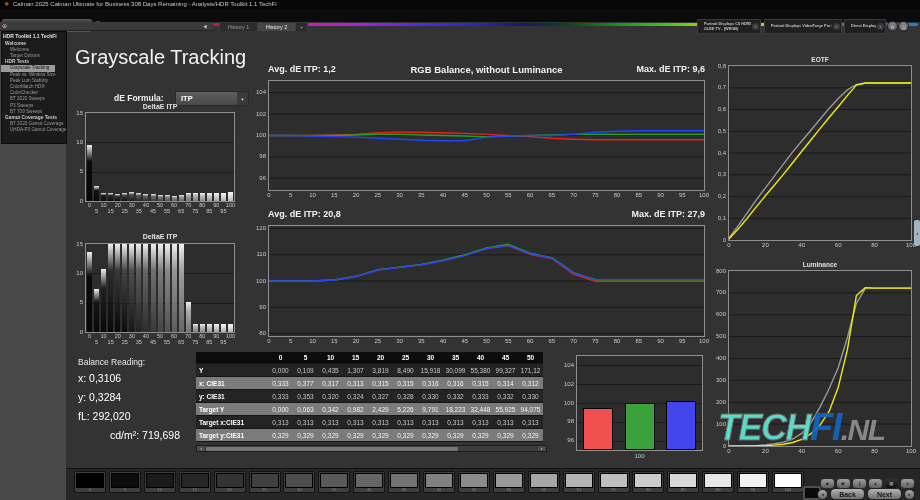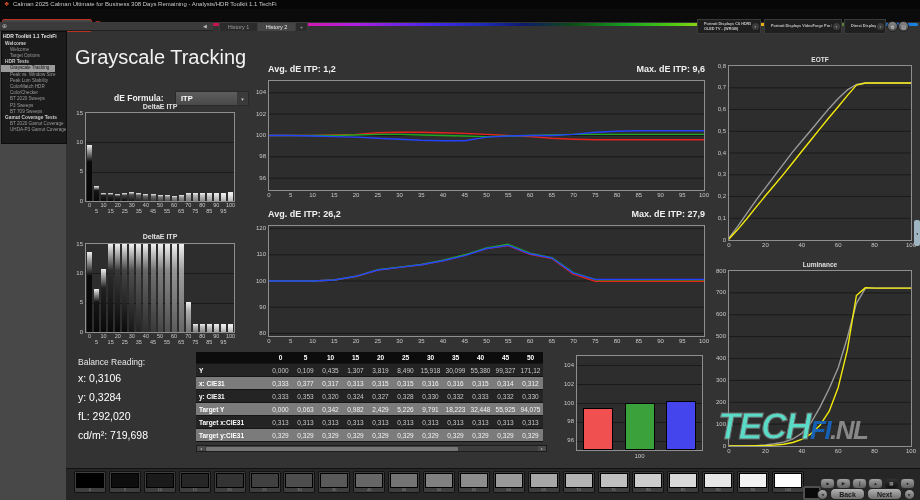--- a/index.html
+++ b/index.html
@@ -66,22 +66,22 @@
   .tlabel{width:72px;padding-left:3px;font-weight:bold;color:#fff;font-size:6.5px;flex:none;box-sizing:border-box;}
   .tcell{width:25px;text-align:center;font-size:6.5px;flex:none;}
   .darkrow{background:#242424;} .darkrow .tcell{color:#c8c8c8;}
   .grayrow{background:#7b7b7b;} .grayrow .tcell{color:#f2f2f2;}
   #tscroll{left:196px;top:445px;width:351px;height:7px;background:#3d3d3d;border:1px solid #1c1c1c;box-sizing:border-box;}
   #tthumb{position:absolute;left:9px;top:1px;width:252px;height:4px;background:#757575;border-radius:1px;}
   .scrarr{position:absolute;top:0;width:8px;height:5px;color:#aaa;font-size:4px;text-align:center;line-height:5px;background:#4c4c4c;}
   
   #watermark{left:718px;top:406px;font-style:italic;font-weight:bold;letter-spacing:-1.5px;white-space:nowrap;z-index:40;opacity:.92;}
   #wmtech{font-size:36px;color:#5eead4;-webkit-text-stroke:1px #6e6e6e;}
-  #wmfi{font-size:26px;color:#1565c0;}
-  #wmnl{font-size:26px;color:#8f8f8f;margin-top:8px;}
+  #wmfi{font-size:38px;color:#1565c0;}
+  #wmnl{font-size:30px;color:#8f8f8f;margin-top:8px;}
   
   #toolbar{left:66px;top:468px;width:854px;height:32px;background:#262626;border-top:1px solid #111;box-sizing:border-box;}
   .patch{position:absolute;top:2px;width:30px;height:20px;background:#3e3e3e;border:1px solid #121212;border-radius:2px;}
   .patch .sw{position:absolute;left:1px;right:1px;top:1px;height:13px;border:1px solid #000;}
   .patch .pl{position:absolute;left:0;right:0;top:15px;text-align:center;font-size:4px;color:#8a8a8a;}
   #mediarow{left:754px;top:9px;display:flex;gap:1px;}
   .mbtn{width:13px;height:9px;border-radius:4px;background:linear-gradient(#a0a0a0,#606060);border:1px solid #2a2a2a;
     font-size:4.5px;color:#222;display:flex;align-items:center;justify-content:center;}
   .mbtn.active{background:linear-gradient(#333,#111);color:#aaa;}
   #navrow{left:751px;top:19px;display:flex;gap:2px;align-items:center;}
@@ -287,33 +287,34 @@
       <span class="tick" style="left: 94.1905px; top: 89.5px; width: 16px; text-align: center; font-size: 5.5px;">70</span>
       <span class="tick" style="left: 101.238px; top: 96px; width: 16px; text-align: center; font-size: 5.5px;">75</span>
       <span class="tick" style="left: 108.286px; top: 89.5px; width: 16px; text-align: center; font-size: 5.5px;">80</span>
       <span class="tick" style="left: 115.333px; top: 96px; width: 16px; text-align: center; font-size: 5.5px;">85</span>
       <span class="tick" style="left: 122.381px; top: 89.5px; width: 16px; text-align: center; font-size: 5.5px;">90</span>
       <span class="tick" style="left: 129.429px; top: 96px; width: 16px; text-align: center; font-size: 5.5px;">95</span>
       <span class="tick" style="left: 136.476px; top: 89.5px; width: 16px; text-align: center; font-size: 5.5px;">100</span>
     </div>
 
   <div class="abs hdr" style="left:268px;top:64px;">Avg. dE ITP: 1,2</div>
+  <div class="abs hdr" style="left:340px;top:64px;width:293px;text-align:center;font-size:9.5px;">RGB Balance, without Luminance</div>
   <div class="abs hdr" style="left:560px;top:64px;width:145px;text-align:right;">Max. dE ITP: 9,6</div>
   <div class="abs plot" style="left:268px;top:80px;width:437px;height:111px;"><svg width="435" height="109" viewBox="0 0 435 109">
         <line x1="0" x2="435" y1="97.2" y2="97.2" stroke="#1a1a1a" stroke-width="1"></line>
         <line x1="0" x2="435" y1="75.9" y2="75.9" stroke="#1a1a1a" stroke-width="1"></line>
         <line x1="0" x2="435" y1="54.5" y2="54.5" stroke="#1a1a1a" stroke-width="1"></line>
         <line x1="0" x2="435" y1="33.1" y2="33.1" stroke="#1a1a1a" stroke-width="1"></line>
         <line x1="0" x2="435" y1="11.8" y2="11.8" stroke="#1a1a1a" stroke-width="1"></line>
         <polyline fill="none" stroke="#e8221f" stroke-width="1.4" stroke-linejoin="round" stroke-linecap="round" points="0.0,54.5 21.8,54.5 43.5,54.5 65.3,54.0 87.0,53.4 108.8,51.8 130.5,51.3 152.3,51.3 174.0,51.8 195.8,52.4 217.5,53.4 239.3,54.5 261.0,55.6 282.8,57.2 304.5,58.2 326.3,58.8 348.0,58.8 369.8,58.8 391.5,58.8 413.3,58.8 435.0,58.8"></polyline>
         <polyline fill="none" stroke="#1fa81f" stroke-width="1.4" stroke-linejoin="round" stroke-linecap="round" points="0.0,54.5 21.8,54.5 43.5,54.5 65.3,54.5 87.0,54.0 108.8,53.4 130.5,53.4 152.3,54.0 174.0,54.5 195.8,55.0 217.5,55.6 239.3,55.0 261.0,54.5 282.8,54.0 304.5,53.4 326.3,53.4 348.0,53.4 369.8,53.4 391.5,53.4 413.3,53.4 435.0,53.4"></polyline>
         <polyline fill="none" stroke="#2442ff" stroke-width="1.4" stroke-linejoin="round" stroke-linecap="round" points="0.0,54.5 21.8,54.5 43.5,55.0 65.3,55.6 87.0,56.1 108.8,57.2 130.5,58.2 152.3,59.3 174.0,59.8 195.8,59.8 217.5,56.1 239.3,55.0 261.0,54.5 282.8,54.5 304.5,53.4 326.3,51.3 348.0,50.2 369.8,49.7 391.5,49.7 413.3,49.7 435.0,49.7"></polyline>
       </svg><span class="tick" style="left: -22px; top: 93.7451px; width: 19px; text-align: right;">96</span><span class="tick" style="left: -22px; top: 72.3725px; width: 19px; text-align: right;">98</span><span class="tick" style="left: -22px; top: 51px; width: 19px; text-align: right;">100</span><span class="tick" style="left: -22px; top: 29.6275px; width: 19px; text-align: right;">102</span><span class="tick" style="left: -22px; top: 8.2549px; width: 19px; text-align: right;">104</span><span class="tick" style="left: -9px; top: 111px; width: 18px; text-align: center;">0</span><span class="tick" style="left: 12.75px; top: 111px; width: 18px; text-align: center;">5</span><span class="tick" style="left: 34.5px; top: 111px; width: 18px; text-align: center;">10</span><span class="tick" style="left: 56.25px; top: 111px; width: 18px; text-align: center;">15</span><span class="tick" style="left: 78px; top: 111px; width: 18px; text-align: center;">20</span><span class="tick" style="left: 99.75px; top: 111px; width: 18px; text-align: center;">25</span><span class="tick" style="left: 121.5px; top: 111px; width: 18px; text-align: center;">30</span><span class="tick" style="left: 143.25px; top: 111px; width: 18px; text-align: center;">35</span><span class="tick" style="left: 165px; top: 111px; width: 18px; text-align: center;">40</span><span class="tick" style="left: 186.75px; top: 111px; width: 18px; text-align: center;">45</span><span class="tick" style="left: 208.5px; top: 111px; width: 18px; text-align: center;">50</span><span class="tick" style="left: 230.25px; top: 111px; width: 18px; text-align: center;">55</span><span class="tick" style="left: 252px; top: 111px; width: 18px; text-align: center;">60</span><span class="tick" style="left: 273.75px; top: 111px; width: 18px; text-align: center;">65</span><span class="tick" style="left: 295.5px; top: 111px; width: 18px; text-align: center;">70</span><span class="tick" style="left: 317.25px; top: 111px; width: 18px; text-align: center;">75</span><span class="tick" style="left: 339px; top: 111px; width: 18px; text-align: center;">80</span><span class="tick" style="left: 360.75px; top: 111px; width: 18px; text-align: center;">85</span><span class="tick" style="left: 382.5px; top: 111px; width: 18px; text-align: center;">90</span><span class="tick" style="left: 404.25px; top: 111px; width: 18px; text-align: center;">95</span><span class="tick" style="left: 426px; top: 111px; width: 18px; text-align: center;">100</span></div>
 
-  <div class="abs hdr" style="left:268px;top:209px;">Avg. dE ITP: 26,2</div>
+  <div class="abs hdr" style="left:268px;top:209px;">Avg. dE ITP: 20,8</div>
   <div class="abs hdr" style="left:560px;top:209px;width:145px;text-align:right;">Max. dE ITP: 27,9</div>
   <div class="abs plot" style="left:268px;top:225px;width:437px;height:112px;"><svg width="435" height="110" viewBox="0 0 435 110">
         <line x1="0" x2="435" y1="107.4" y2="107.4" stroke="#1a1a1a" stroke-width="1"></line>
         <line x1="0" x2="435" y1="81.2" y2="81.2" stroke="#1a1a1a" stroke-width="1"></line>
         <line x1="0" x2="435" y1="55.0" y2="55.0" stroke="#1a1a1a" stroke-width="1"></line>
         <line x1="0" x2="435" y1="28.8" y2="28.8" stroke="#1a1a1a" stroke-width="1"></line>
         <line x1="0" x2="435" y1="2.6" y2="2.6" stroke="#1a1a1a" stroke-width="1"></line>
         <polyline fill="none" stroke="#e8221f" stroke-width="1.4" stroke-linejoin="round" stroke-linecap="round" points="0.0,55.0 21.8,55.0 43.5,55.0 65.3,54.0 87.0,50.5 108.8,44.0 130.5,41.4 152.3,38.8 174.0,34.8 195.8,29.3 217.5,22.5 239.3,19.6 261.0,28.3 282.8,32.5 304.5,48.2 326.3,55.3 348.0,55.3 369.8,55.3 391.5,55.3 413.3,55.3 435.0,55.3"></polyline>
         <polyline fill="none" stroke="#1fa81f" stroke-width="1.4" stroke-linejoin="round" stroke-linecap="round" points="0.0,55.0 21.8,55.0 43.5,55.0 65.3,54.0 87.0,50.3 108.8,43.7 130.5,41.1 152.3,38.5 174.0,34.3 195.8,28.8 217.5,22.0 239.3,18.3 261.0,27.2 282.8,31.7 304.5,46.6 326.3,53.7 348.0,53.7 369.8,53.7 391.5,53.7 413.3,53.7 435.0,53.7"></polyline>
         <polyline fill="none" stroke="#2442ff" stroke-width="1.4" stroke-linejoin="round" stroke-linecap="round" points="0.0,55.0 21.8,55.0 43.5,55.0 65.3,54.0 87.0,50.3 108.8,44.0 130.5,41.4 152.3,38.8 174.0,34.8 195.8,29.6 217.5,22.5 239.3,19.4 261.0,27.8 282.8,32.0 304.5,47.1 326.3,53.4 348.0,53.4 369.8,53.4 391.5,53.4 413.3,53.4 435.0,53.4"></polyline>
@@ -341,21 +342,21 @@
         <line x1="0" x2="182" y1="43.8" y2="43.8" stroke="#1a1a1a" stroke-width="1"></line>
         <line x1="0" x2="182" y1="21.9" y2="21.9" stroke="#1a1a1a" stroke-width="1"></line>
         <polyline fill="none" stroke="#9a9a9a" stroke-width="1.4" stroke-linejoin="round" stroke-linecap="round" points="0.0,175.0 9.1,175.0 18.2,174.8 27.3,174.6 36.4,173.9 45.5,172.8 54.6,171.1 63.7,168.0 72.8,162.3 81.9,152.0 91.0,136.1 100.1,117.7 109.2,96.7 118.3,66.7 127.4,32.4 136.5,17.1 145.6,17.1 154.7,17.1 163.8,17.1 172.9,17.1 182.0,17.1"></polyline>
         <polyline fill="none" stroke="#f2ea0c" stroke-width="1.4" stroke-linejoin="round" stroke-linecap="round" points="0.0,175.0 9.1,175.0 18.2,175.0 27.3,174.8 36.4,174.6 45.5,174.1 54.6,173.3 63.7,171.5 72.8,168.4 81.9,162.8 91.0,154.2 100.1,140.4 109.2,116.4 118.3,79.2 127.4,24.5 136.5,16.6 145.6,17.1 154.7,17.1 163.8,17.1 172.9,17.1 182.0,17.1"></polyline>
       </svg><span class="tick" style="left: -22px; top: 171.5px; width: 19px; text-align: right;">0</span><span class="tick" style="left: -22px; top: 149.625px; width: 19px; text-align: right;">100</span><span class="tick" style="left: -22px; top: 127.75px; width: 19px; text-align: right;">200</span><span class="tick" style="left: -22px; top: 105.875px; width: 19px; text-align: right;">300</span><span class="tick" style="left: -22px; top: 84px; width: 19px; text-align: right;">400</span><span class="tick" style="left: -22px; top: 62.125px; width: 19px; text-align: right;">500</span><span class="tick" style="left: -22px; top: 40.25px; width: 19px; text-align: right;">600</span><span class="tick" style="left: -22px; top: 18.375px; width: 19px; text-align: right;">700</span><span class="tick" style="left: -22px; top: -3.5px; width: 19px; text-align: right;">800</span><span class="tick" style="left: -9px; top: 177px; width: 18px; text-align: center;">0</span><span class="tick" style="left: 27.4px; top: 177px; width: 18px; text-align: center;">20</span><span class="tick" style="left: 63.8px; top: 177px; width: 18px; text-align: center;">40</span><span class="tick" style="left: 100.2px; top: 177px; width: 18px; text-align: center;">60</span><span class="tick" style="left: 136.6px; top: 177px; width: 18px; text-align: center;">80</span><span class="tick" style="left: 173px; top: 177px; width: 18px; text-align: center;">100</span></div>
 
   <div class="abs" id="crtitle">Balance Reading:</div>
   <div class="abs crline" style="top:372px;">x: 0,3106</div>
   <div class="abs crline" style="top:391px;">y: 0,3284</div>
   <div class="abs crline" style="top:410px;">fL: 292,020</div>
-  <div class="abs crline" style="top:429px;">cd/m²: 719,698</div>
+  <div class="abs crline" style="top:429px;margin-left:32px;">cd/m²: 719,698</div>
 
   <div class="abs" id="mtable">
       <div class="trow thead">
         <div class="tlabel"></div>
         <div class="tcell">0</div>
         <div class="tcell">5</div>
         <div class="tcell">10</div>
         <div class="tcell">15</div>
         <div class="tcell">20</div>
         <div class="tcell">25</div>

